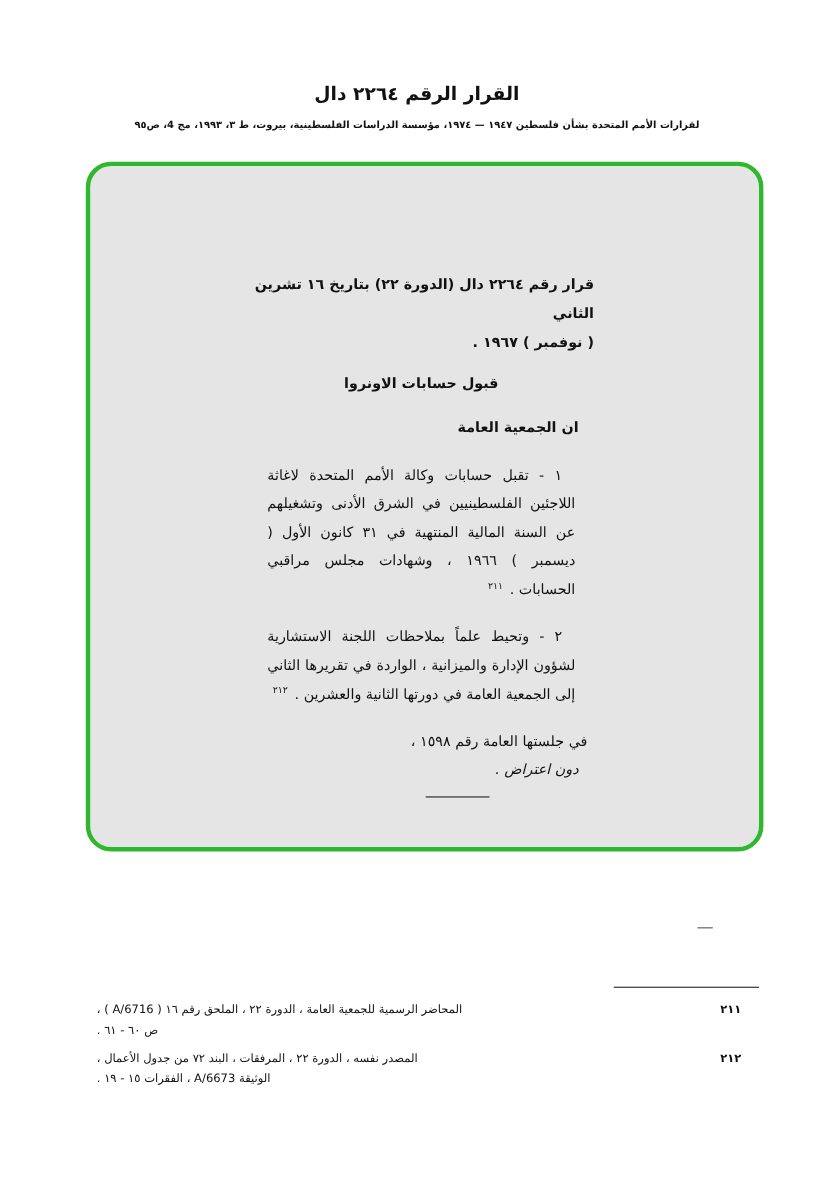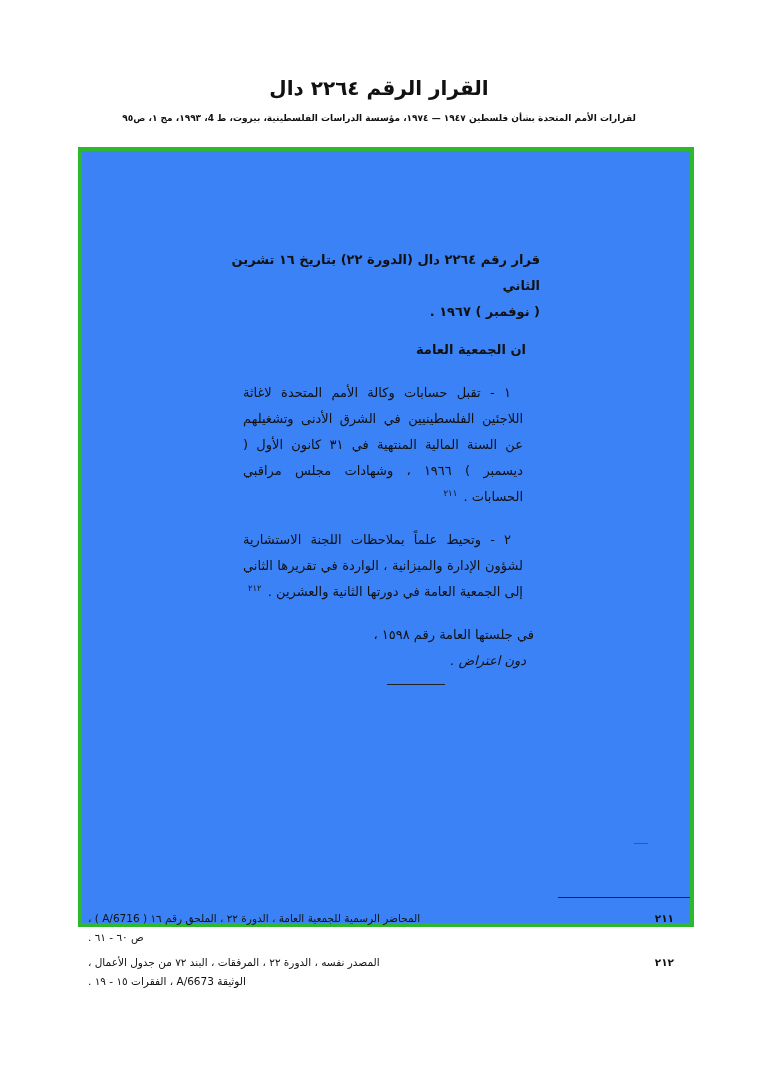--- a/index.html
+++ b/index.html
@@ -7,30 +7,30 @@
   body {
     width: 758px; height: 1078px;
     background: #ffffff;
     color: #111111;
     font-family: "DejaVu Sans", "Liberation Sans", sans-serif;
   }
   .page { position: relative; width: 758px; height: 1078px; overflow: hidden; background: #fff; }
 
   
   .header { position: absolute; top: 76px; left: 0; width: 758px; text-align: center; direction: rtl; }
-  .header-title { font-size: 20px; font-weight: 700; letter-spacing: 0.5px; }
+  .header-title { font-size: 17px; font-weight: 700; letter-spacing: 0.5px; }
   .header-citation { margin-top: 13px; font-size: 9px; font-weight: 700; white-space: nowrap; }
 
   
   .green-box {
     position: absolute; left: 78px; top: 147px;
-    width: 616px; height: 780px;
+    width: 616px; height: 627px;
     border: 4px solid var(--box-border, #2eb82e);
-    border-radius: 0;
-    background: #3b82f6;
+    border-radius: 23px;
+    background: #e5e5e5;
   }
 
   
   .doc {
     position: absolute; top: 96px; right: 150px; width: 314px;
     direction: rtl; text-align: right;
     font-size: 13px; line-height: 2;
   }
   .doc-heading { font-weight: 700; margin: 0 0 12px 0; }
   .doc-heading .h-line { display: block; }
@@ -57,32 +57,33 @@
   .fn-text { flex: 1; text-align: left; }
   .fn-line { display: block; }
 </style>
 </head>
 <body>
 
 <div class="page">
 
   <div class="header">
     <div class="header-title">القرار الرقم  ٢٢٦٤   دال</div>
-    <div class="header-citation">لقرارات الأمم المتحدة بشأن فلسطين ١٩٤٧ —  ١٩٧٤، مؤسسة الدراسات الفلسطينية، بيروت، ط 4، ١٩٩٣، مج ١، ص٩٥</div>
+    <div class="header-citation">لقرارات الأمم المتحدة بشأن فلسطين ١٩٤٧ —  ١٩٧٤، مؤسسة الدراسات الفلسطينية، بيروت، ط ٣، ١٩٩٣، مج 4، ص٩٥</div>
   </div>
 
   <div class="green-box">
 
     <div class="doc">
 
       <p class="doc-heading">
         <span class="h-line">قرار رقم ٢٢٦٤ دال (الدورة ٢٢) بتاريخ ١٦ تشرين الثاني</span>
         <span class="h-line">( نوفمبر ) ١٩٦٧ .</span>
       </p>
 
+      <p class="doc-subject">قبول حسابات الاونروا</p>
 
       <p class="doc-opening">ان الجمعية العامة</p>
 
       <p class="para">
         <span>١ - تقبل حسابات وكالة الأمم المتحدة لاغاثة اللاجئين الفلسطينيين في الشرق الأدنى وتشغيلهم عن السنة المالية المنتهية في ٣١ كانون الأول ( ديسمبر ) ١٩٦٦ ، وشهادات مجلس مراقبي الحسابات .</span>
         <sup class="fn-ref">٢١١</sup>
       </p>
 
       <p class="para">
         <span>٢ - وتحيط علماً بملاحظات اللجنة الاستشارية لشؤون الإدارة والميزانية ، الواردة في تقريرها الثاني إلى الجمعية العامة في دورتها الثانية والعشرين .</span>

